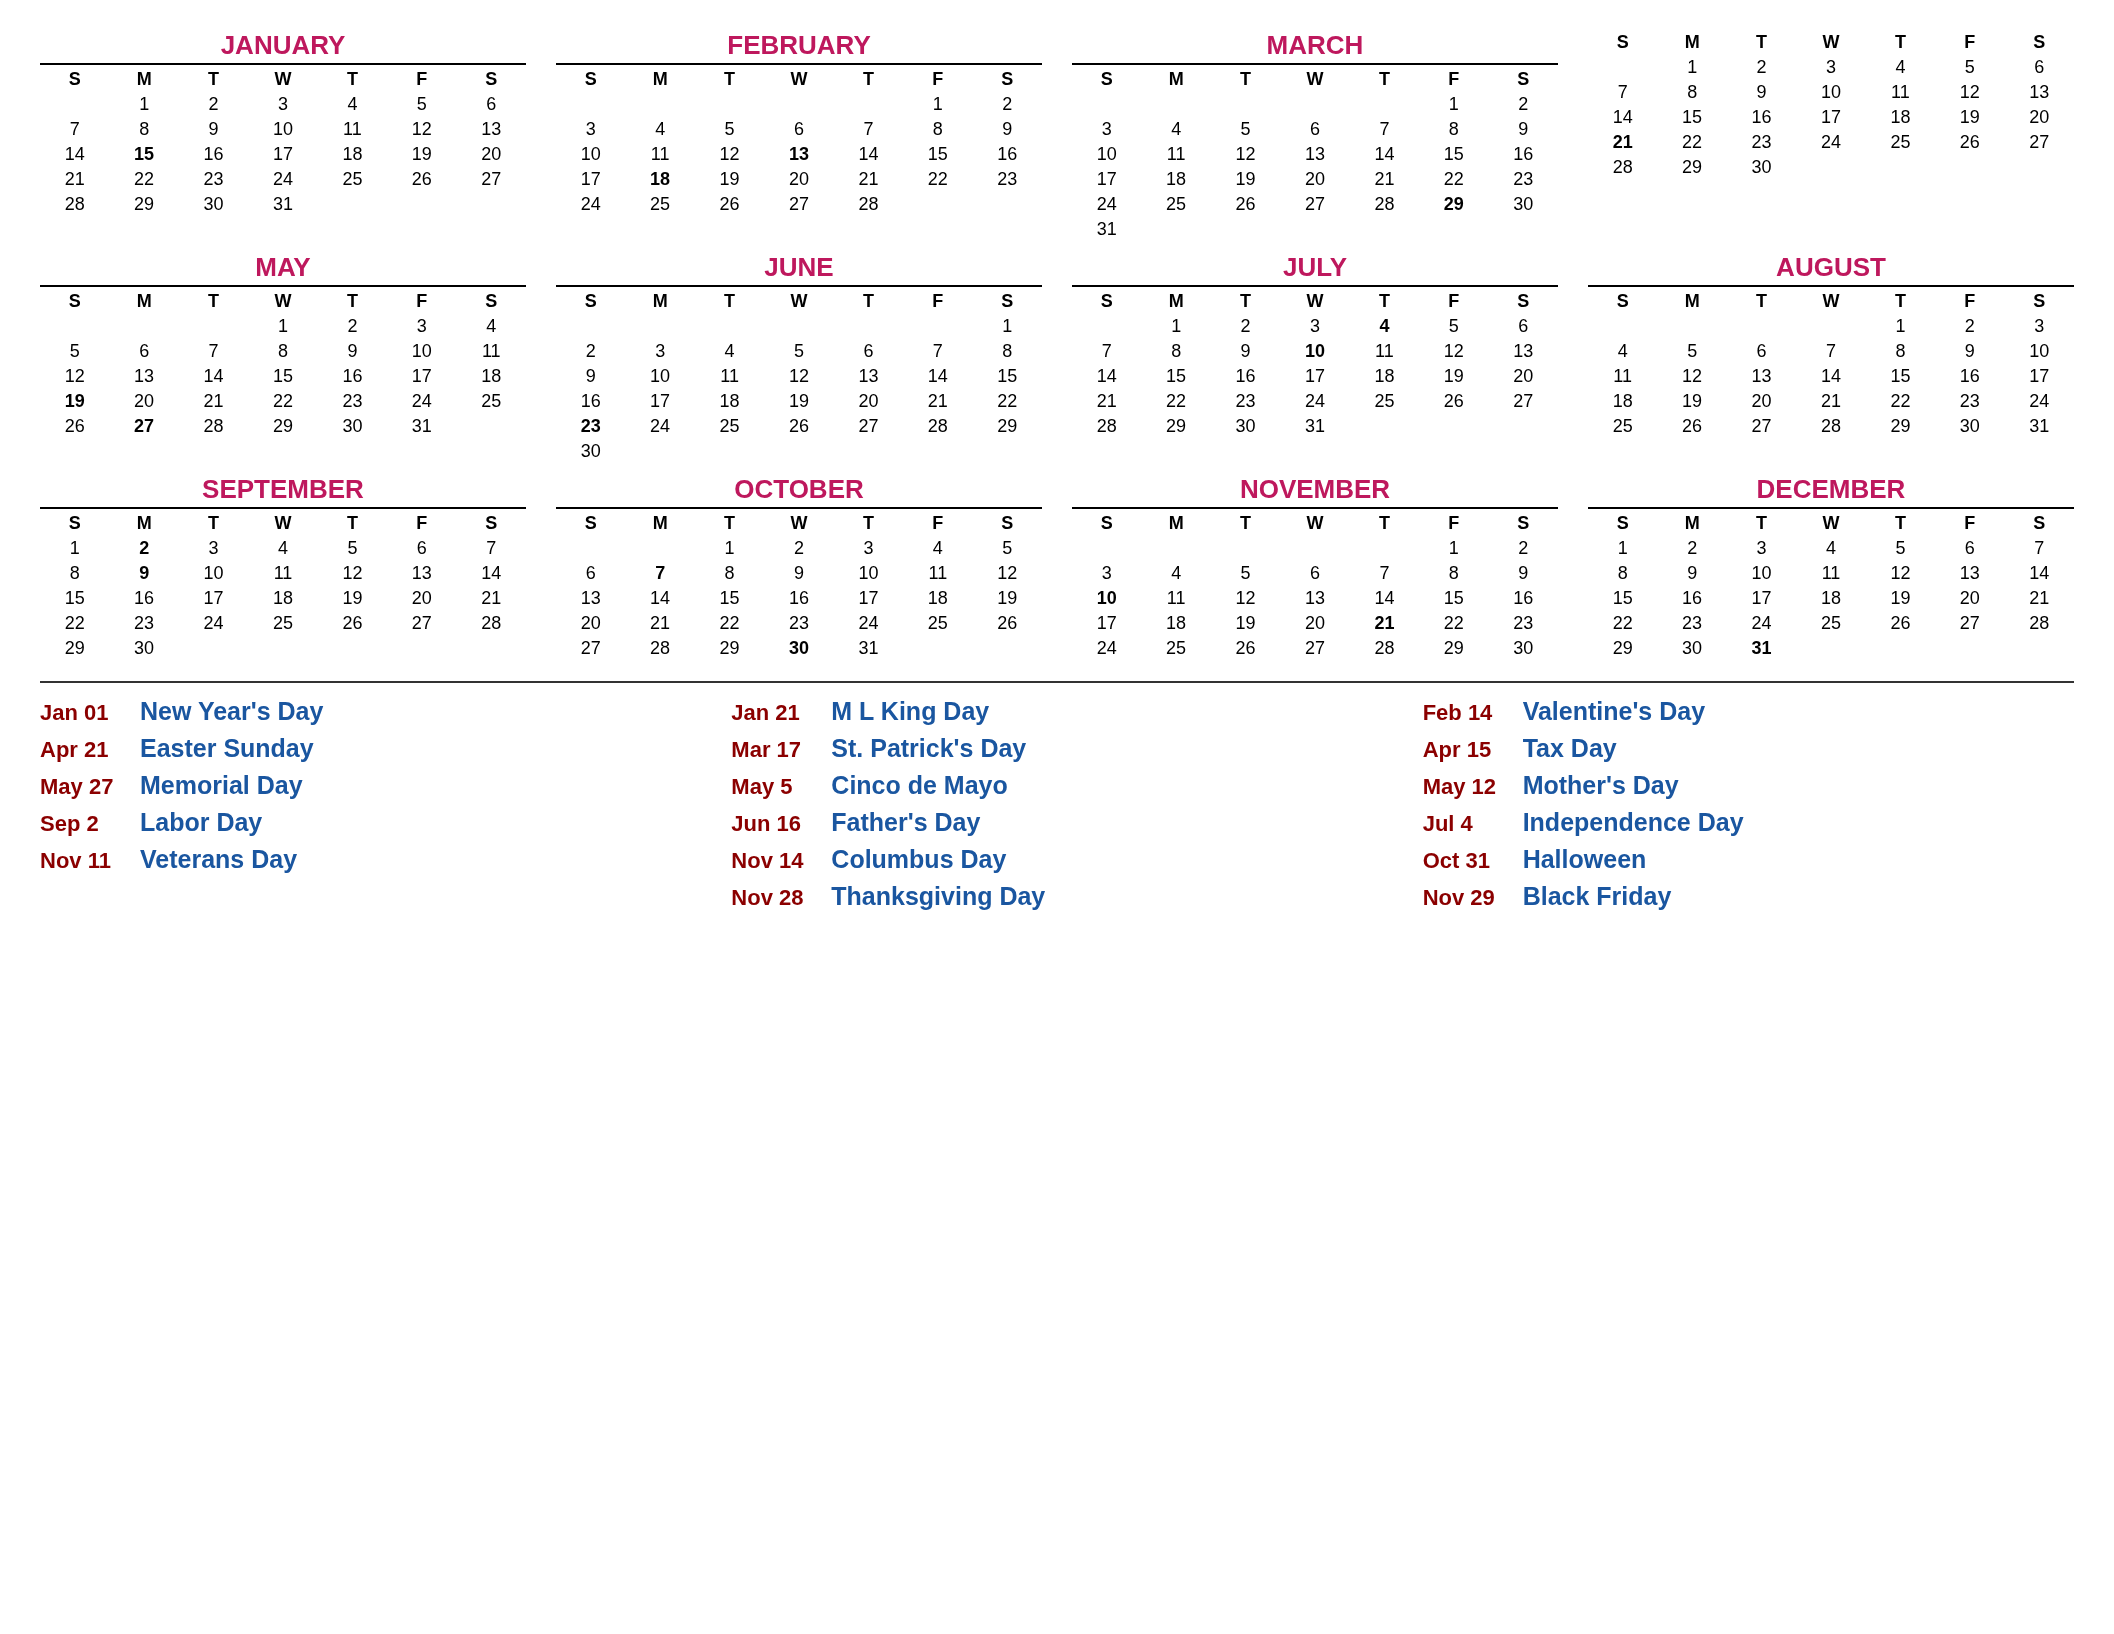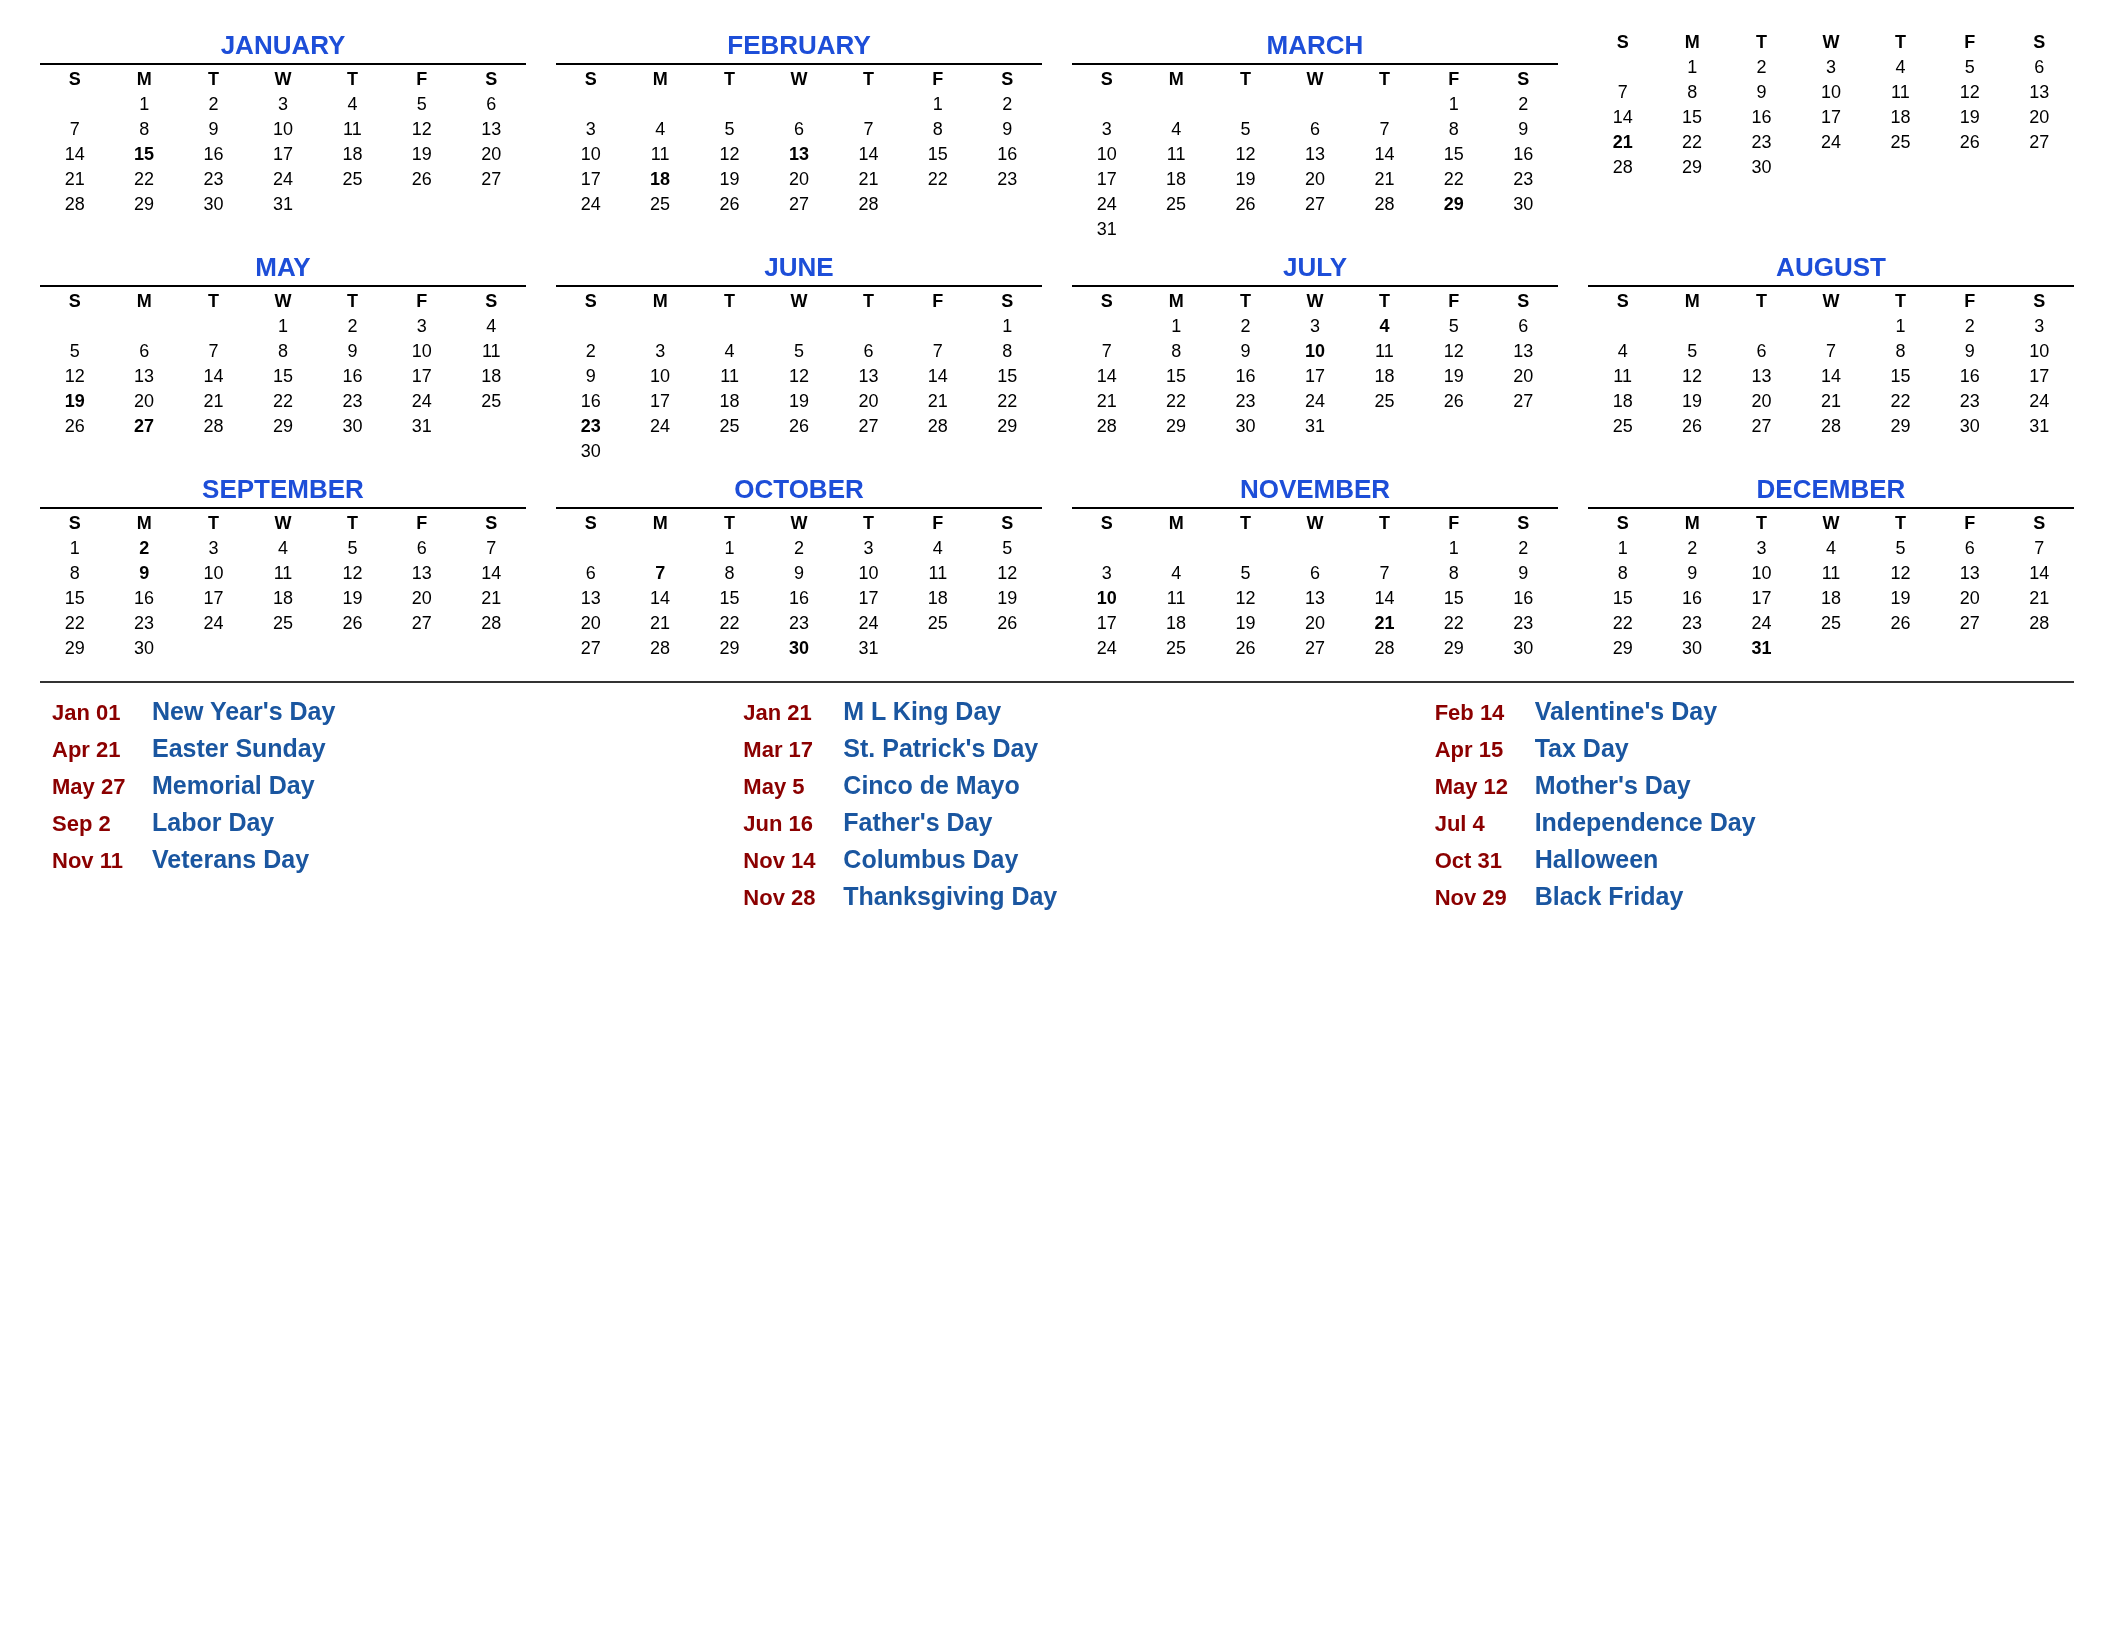--- a/index.html
+++ b/index.html
@@ -24,21 +24,21 @@
       gap: 10px 30px;
       margin-bottom: 20px;
     }
     .month-block {
       width: 100%;
     }
     .month-name {
       text-align: center;
       font-size: 26px;
       font-weight: 900;
-      color: #1d4ed8;
+      color: #be185d;
       text-transform: uppercase;
       border-bottom: 2px solid #000;
       padding-bottom: 2px;
       margin-bottom: 2px;
     }
     .cal-table {
       width: 100%;
       border-collapse: collapse;
       table-layout: fixed;
     }
@@ -63,21 +63,20 @@
       grid-template-columns: repeat(3, 1fr);
       gap: 0 40px;
       margin-top: 10px;
       padding-top: 10px;
       border-top: 2px solid #333;
     }
     .holiday-col {
       display: flex;
       flex-direction: column;
       gap: 0;
-      margin-left: 12px;
     }
     .holiday-row {
       display: flex;
       align-items: baseline;
       padding: 4px 0;
     }
     .h-date {
       font-size: 22px;
       font-weight: 700;
       color: #8b0000;

